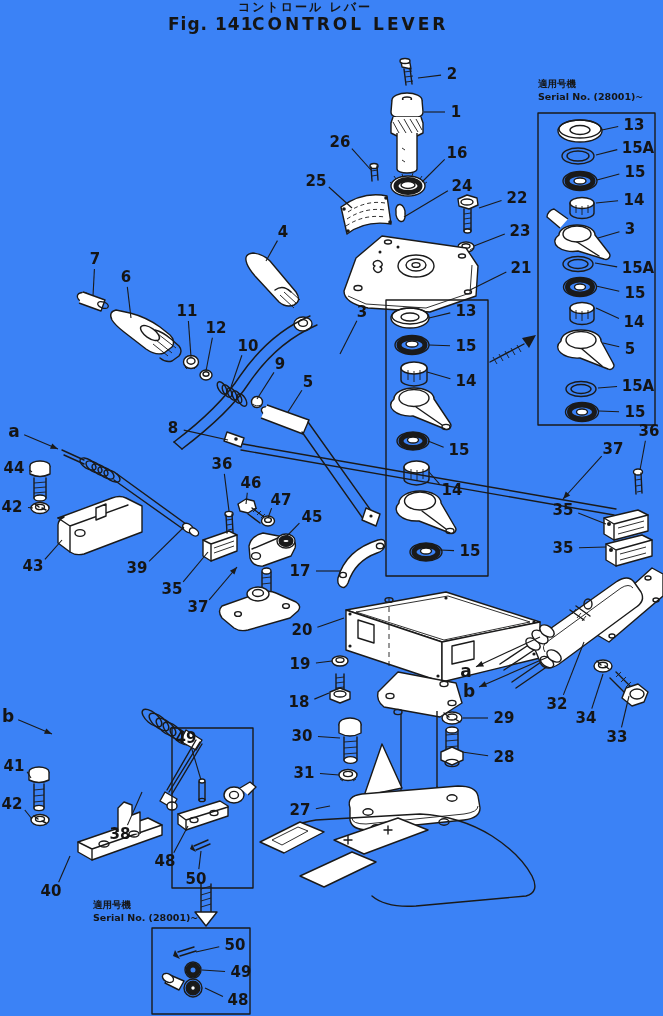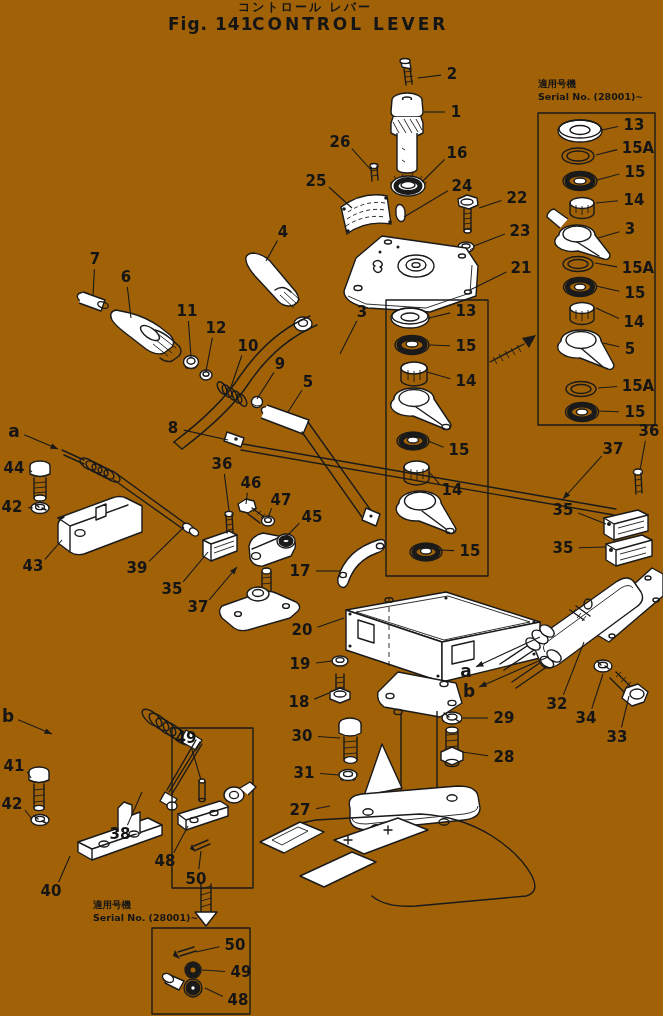--- a/index.html
+++ b/index.html
@@ -1,16 +1,16 @@
 <!DOCTYPE html>
 <html><head>
 <meta charset="utf-8">
 <style>
   html,body{margin:0;padding:0;background:#e8e8e4;}
-  #page{position:relative;width:663px;height:1016px;background:#a16207;overflow:hidden;
+  #page{position:relative;width:663px;height:1016px;background:#3b82f6;overflow:hidden;
         font-family:"DejaVu Sans",sans-serif;}
   svg{position:absolute;left:0;top:0;}
   svg text{fill:#151515;}
   .t-jp{font-size:12px;font-weight:bold;letter-spacing:2px;}
   .t-fig{font-size:17px;font-weight:bold;letter-spacing:1px;}
   .t-en{font-size:17px;font-weight:bold;letter-spacing:3px;}
   .ser{font-size:9.5px;font-weight:bold;}
   .callout{font-size:15px;font-weight:bold;}
   .viewlab{font-size:17px;font-weight:bold;}
   .ink{stroke:#1a1a1a;fill:none;stroke-width:1.4;stroke-linecap:round;stroke-linejoin:round;}

